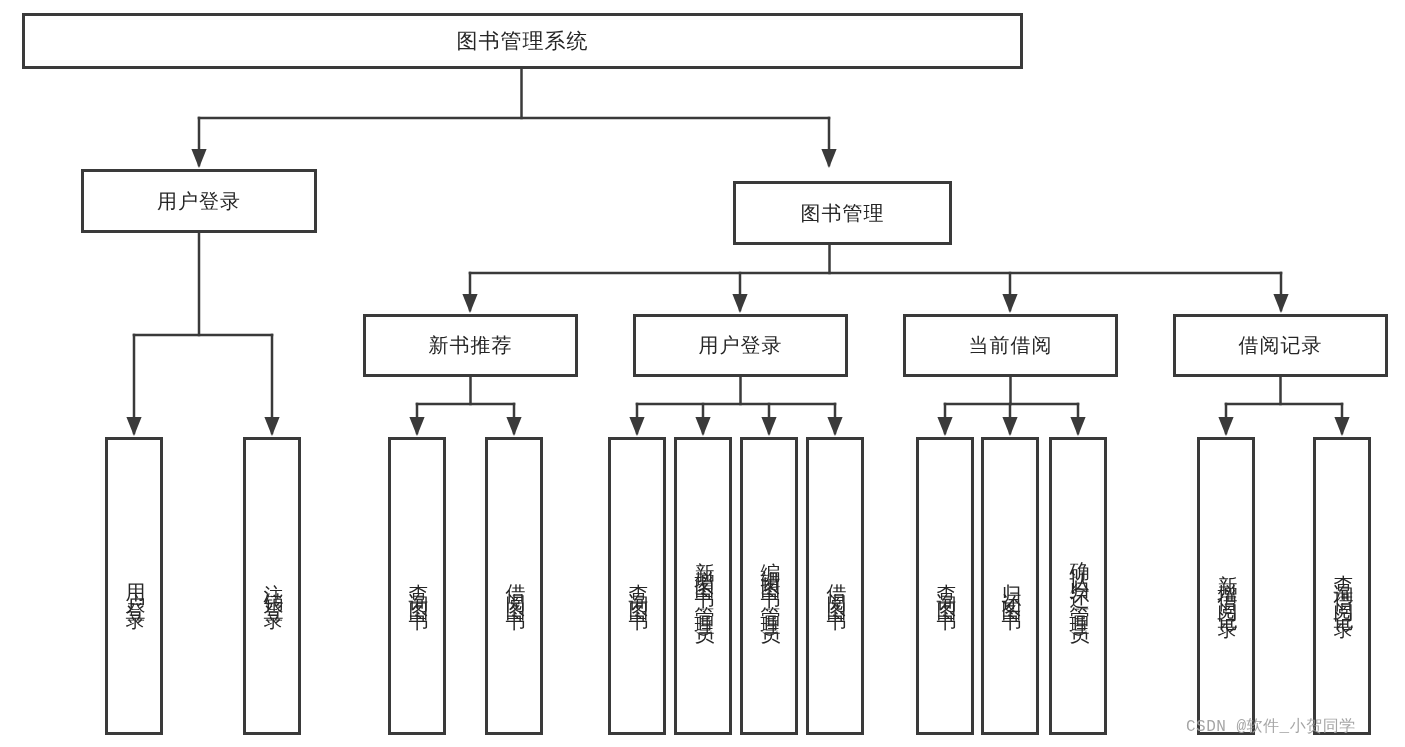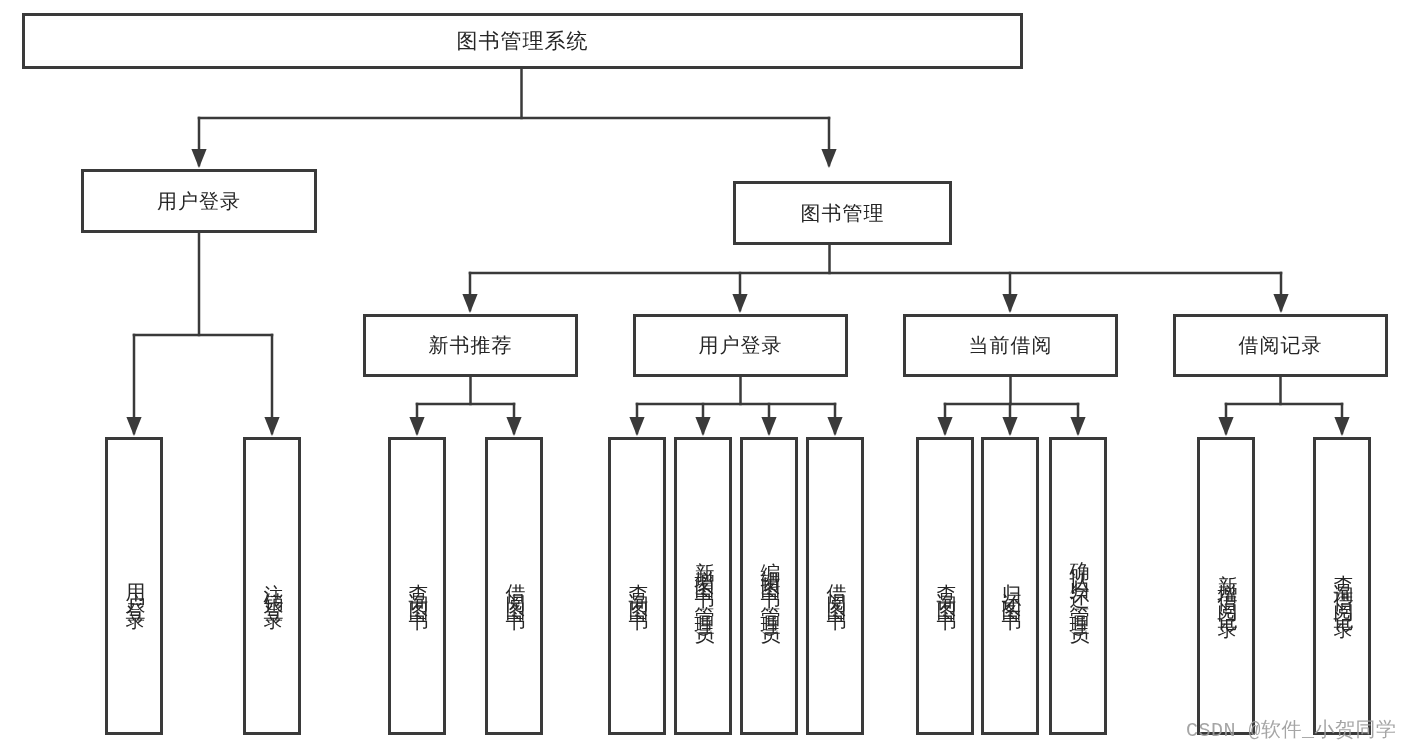--- a/index.html
+++ b/index.html
@@ -35,21 +35,21 @@
     writing-mode: vertical-rl;
     text-orientation: mixed;
     letter-spacing: 9px;
     line-height: 1;
     font-size: 20px;
   }
   .watermark {
     position: absolute;
     left: 1186px;
     top: 716px;
-    font-size: 20px;
+    font-size: 16px;
     color: #9e9e9e;
     opacity: 0.92;
     letter-spacing: 0.5px;
     white-space: nowrap;
     z-index: 5;
   }
 </style>
 </head>
 <body>
 

